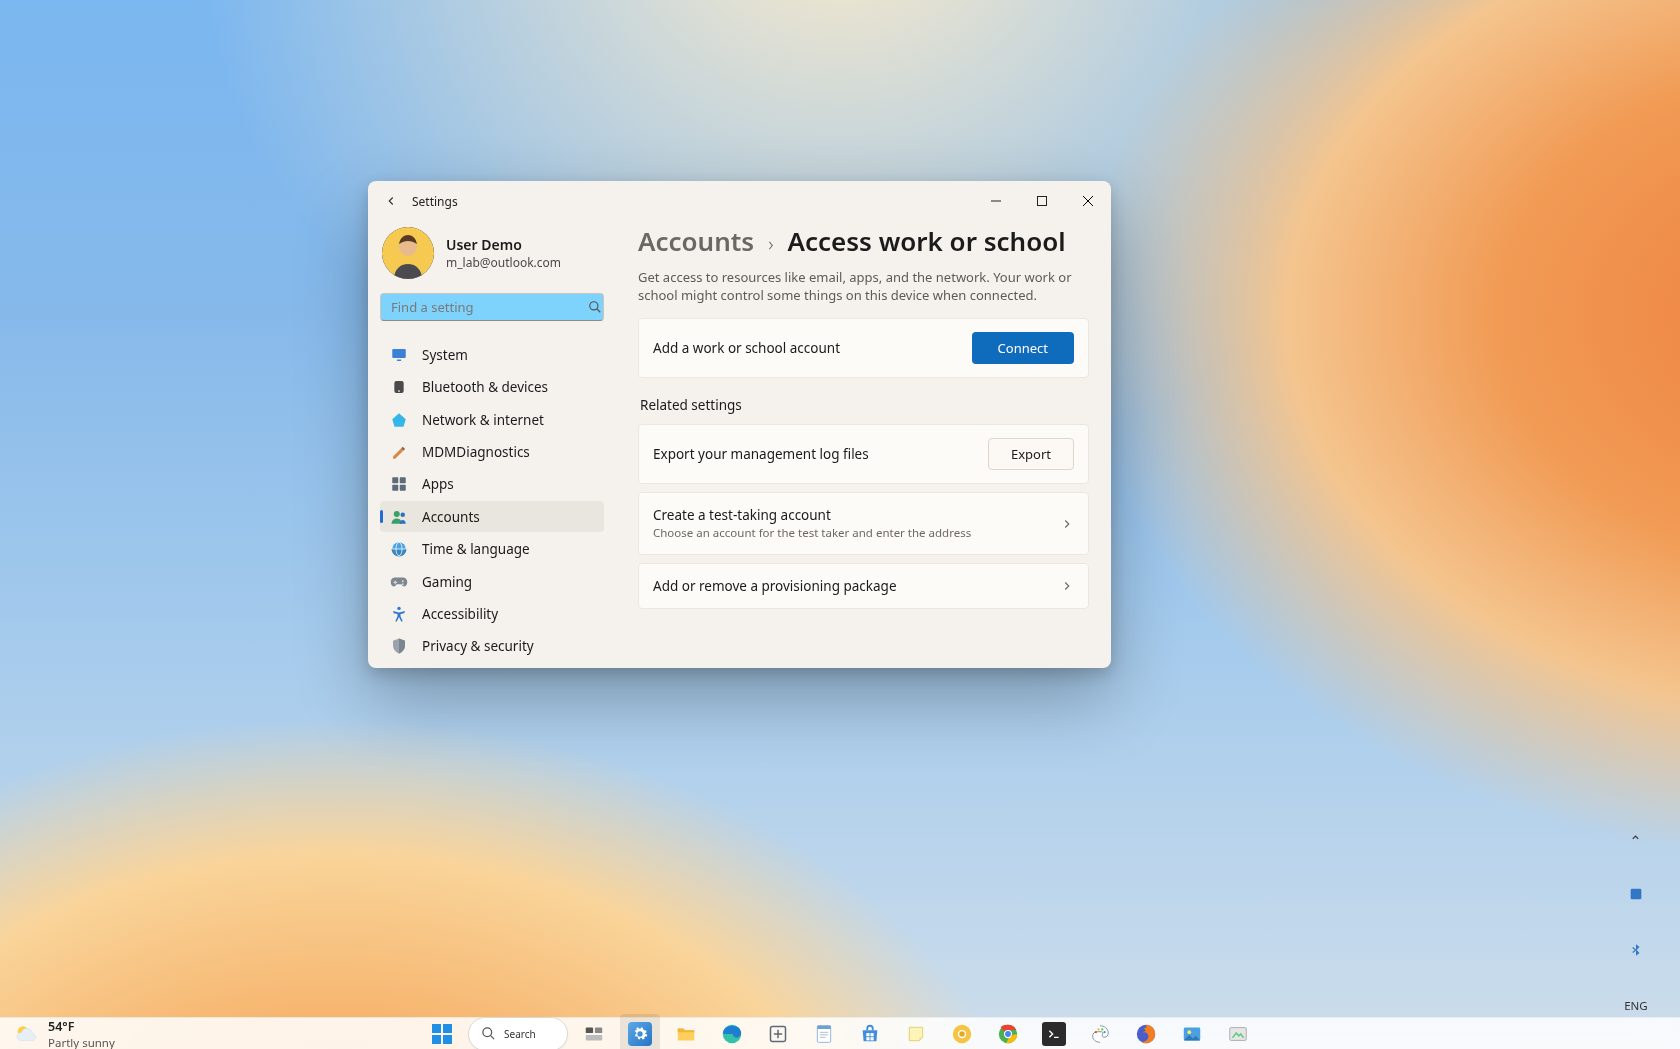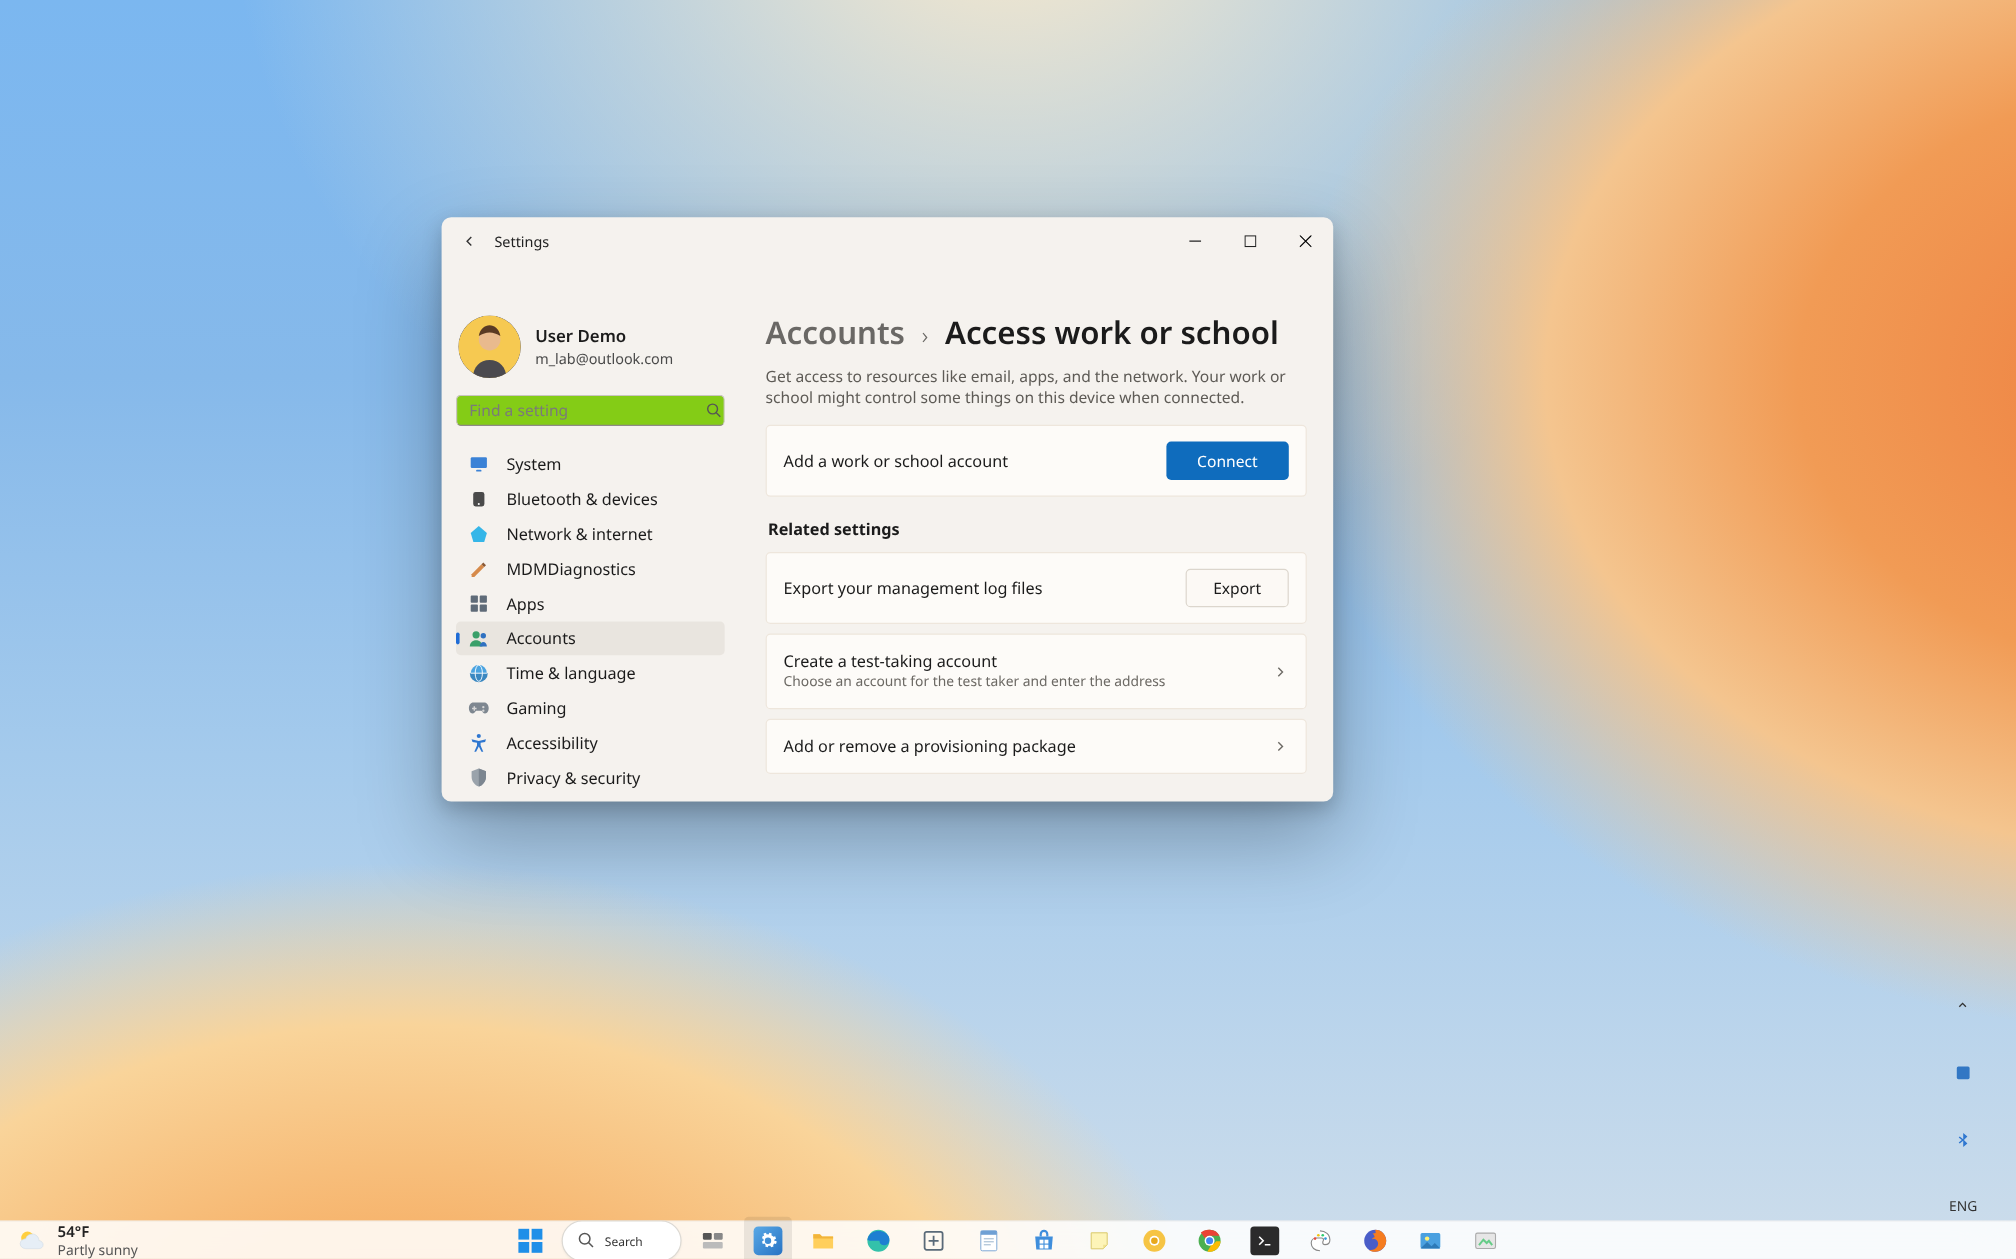--- a/index.html
+++ b/index.html
@@ -18,21 +18,21 @@
 
   
   .window {
     position: absolute;
     left: 368px; top: 181px;
     width: 743px; height: 487px;
     background: #f5f2ee;
     border-radius: 8px;
     box-shadow: 0 30px 70px rgba(0,0,0,0.28), 0 6px 16px rgba(0,0,0,0.18);
     overflow: hidden;
-    display: flex; flex-direction: column; gap: 36px;
+    display: flex; flex-direction: column;
   }
   .titlebar {
     height: 40px;
     display: flex; align-items: center;
     padding-left: 8px;
   }
   .back-btn {
     width: 30px; height: 30px; border-radius: 4px;
     display: flex; align-items: center; justify-content: center;
     cursor: pointer;
@@ -61,21 +61,21 @@
     background-color:#f7cf56;
     position:relative; overflow:hidden;
     display:flex; align-items:center; justify-content:center;
   }
   .avatar svg{width:100%;height:100%;}
   .profile-name { font-size: 14px; font-weight: 600; color:#1b1b1b;}
   .profile-mail { font-size: 12px; color:#4a4a4a;}
   .search-box {
     position:relative; width:100%;
     border:1px solid #c9c5bf; border-bottom-color:#8e8a85;
-    border-radius:4px; background:#84cc16;
+    border-radius:4px; background:#7dd3fc;
     height:32px; display:flex; align-items:center;justify-content:center;
   }
   .search-box input {
     border:none; outline:none; background:transparent;
     flex:1; font-size:13px; padding:0 10px; color:#333;
   }
   .search-box input::placeholder{color:#7a7a7a;}
   .search-icon{ width:30px; display:flex;align-items:center;justify-content:center; color:#555;}
   .navlist { margin-top:18px; display:flex; flex-direction:column; gap:1px; overflow-y:auto;}
   .nav-item {
@@ -108,21 +108,21 @@
   .card-title{font-size:13.5px; color:#1b1b1b;}
   .card-sub{font-size:11.5px; color:#6c6964; line-height:1.3; margin-top:2px;}
   .btn-primary{
     background:#0f6cbd; color:#fff; border:none; border-radius:4px;
     font-size:13px; padding:7px 26px; cursor:pointer;
   }
   .btn-secondary{
     background:#fcf9f5; color:#1b1b1b; border:1px solid #dcd6cd; border-radius:4px;
     font-size:13px; padding:6px 22px; cursor:pointer;
   }
-  .section-h{ font-size:13.5px; font-weight:700; color:#1b1b1b; margin:18px 0 10px 2px;}
+  .section-h{ font-size:13.5px; font-weight:400; color:#1b1b1b; margin:18px 0 10px 2px;}
   .chev{ color:#6c6964; }
 
   
   .taskbar {
     position:absolute; left:0; right:0; bottom:0; height:32px;
     background: rgba(255,255,255,0.85);
     backdrop-filter: blur(20px);
     border-top:1px solid rgba(0,0,0,0.06);
     display:flex; align-items:center; padding:0 8px;
   }

